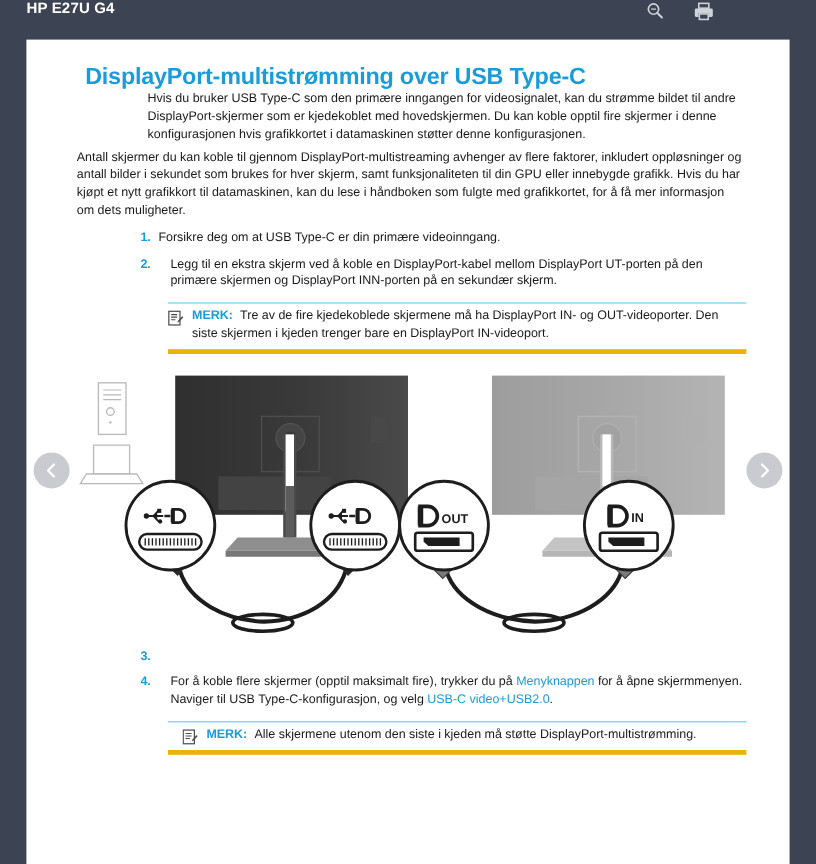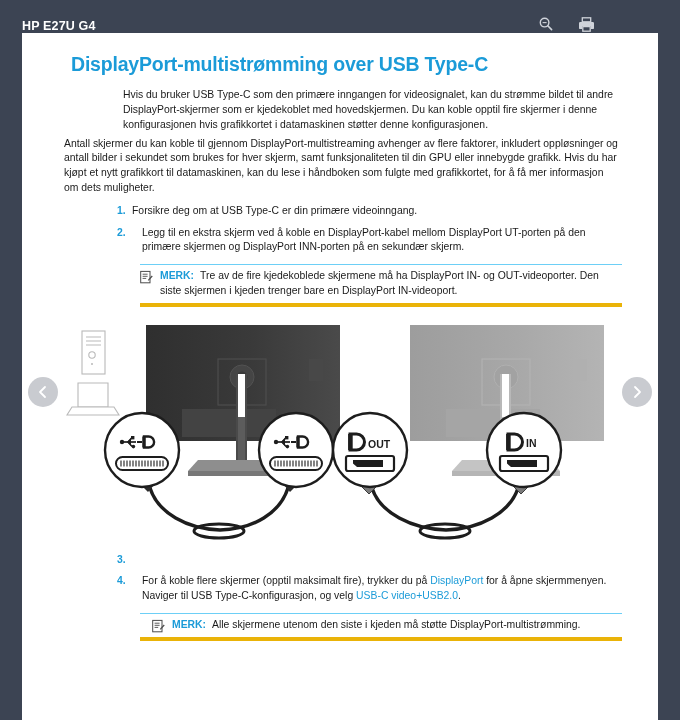--- a/index.html
+++ b/index.html
@@ -26,21 +26,21 @@
   }
 
   
   .topbar {
     position: absolute;
     top: 0; left: 0;
     width: 623px;
     height: 33px;
     background: #3c4453;
     display: flex;
-    align-items: flex-end;
+    align-items: flex-start;
     padding: 0 14px 0 22px;
   }
   .topbar-title {
     color: #ffffff;
     font-size: 12.5px;
     font-weight: bold;
     letter-spacing: 0.15px;
     white-space: nowrap;
   }
   .topbar-actions {
@@ -87,21 +87,21 @@
   }
 
   
   .para {
     font-size: 10.4px;
     color: #1a1a1a;
     line-height: 1.42;
     padding-left: 101px;
     padding-right: 38px;
   }
-  .para.p-intro { margin-top: 12px; }
+  .para.p-intro { }
   .para.p-second { padding-left: 42px; margin-top: 4px; }
   .para.p-lead { padding-left: 95px; margin-top: 13px; }
 
   
   .steps {
     margin-top: 8px;
     padding-left: 95px;
     padding-right: 36px;
   }
   .step {
@@ -415,21 +415,21 @@
       </div>
 
       <div class="steps">
         <div class="step">
           <span class="step-num wide">3.</span>
           <span class="step-body">
           </span>
         </div>
         <div class="step">
           <span class="step-num wide">4.</span>
-          <span class="step-body"><span>For å koble flere skjermer (opptil maksimalt fire), trykker du på </span><a class="doclink" href="#">DisplayPort</a><span> for å åpne skjermmenyen. Naviger til USB Type-C-konfigurasjon, og velg </span><a class="doclink" href="#">USB-C video+USB2.0</a><span>.</span></span>
+          <span class="step-body"><span>For å koble flere skjermer (opptil maksimalt fire), trykker du på </span><a class="doclink" href="#">Menyknappen</a><span> for å åpne skjermmenyen. Naviger til USB Type-C-konfigurasjon, og velg </span><a class="doclink" href="#">USB-C video+USB2.0</a><span>.</span></span>
         </div>
       </div>
 
       <div class="note note-2">
         <span class="note-icon">
           <svg width="13" height="14" viewBox="0 0 13 14">
             <rect x="0.7" y="1.4" width="9.3" height="11.4" fill="#ffffff" stroke="#4a4a4a" stroke-width="1"></rect>
             <line x1="2.6" y1="4.2" x2="7.6" y2="4.2" stroke="#4a4a4a" stroke-width="0.9"></line>
             <line x1="2.6" y1="6.3" x2="7.6" y2="6.3" stroke="#4a4a4a" stroke-width="0.9"></line>
             <line x1="2.6" y1="8.4" x2="6.2" y2="8.4" stroke="#4a4a4a" stroke-width="0.9"></line>

